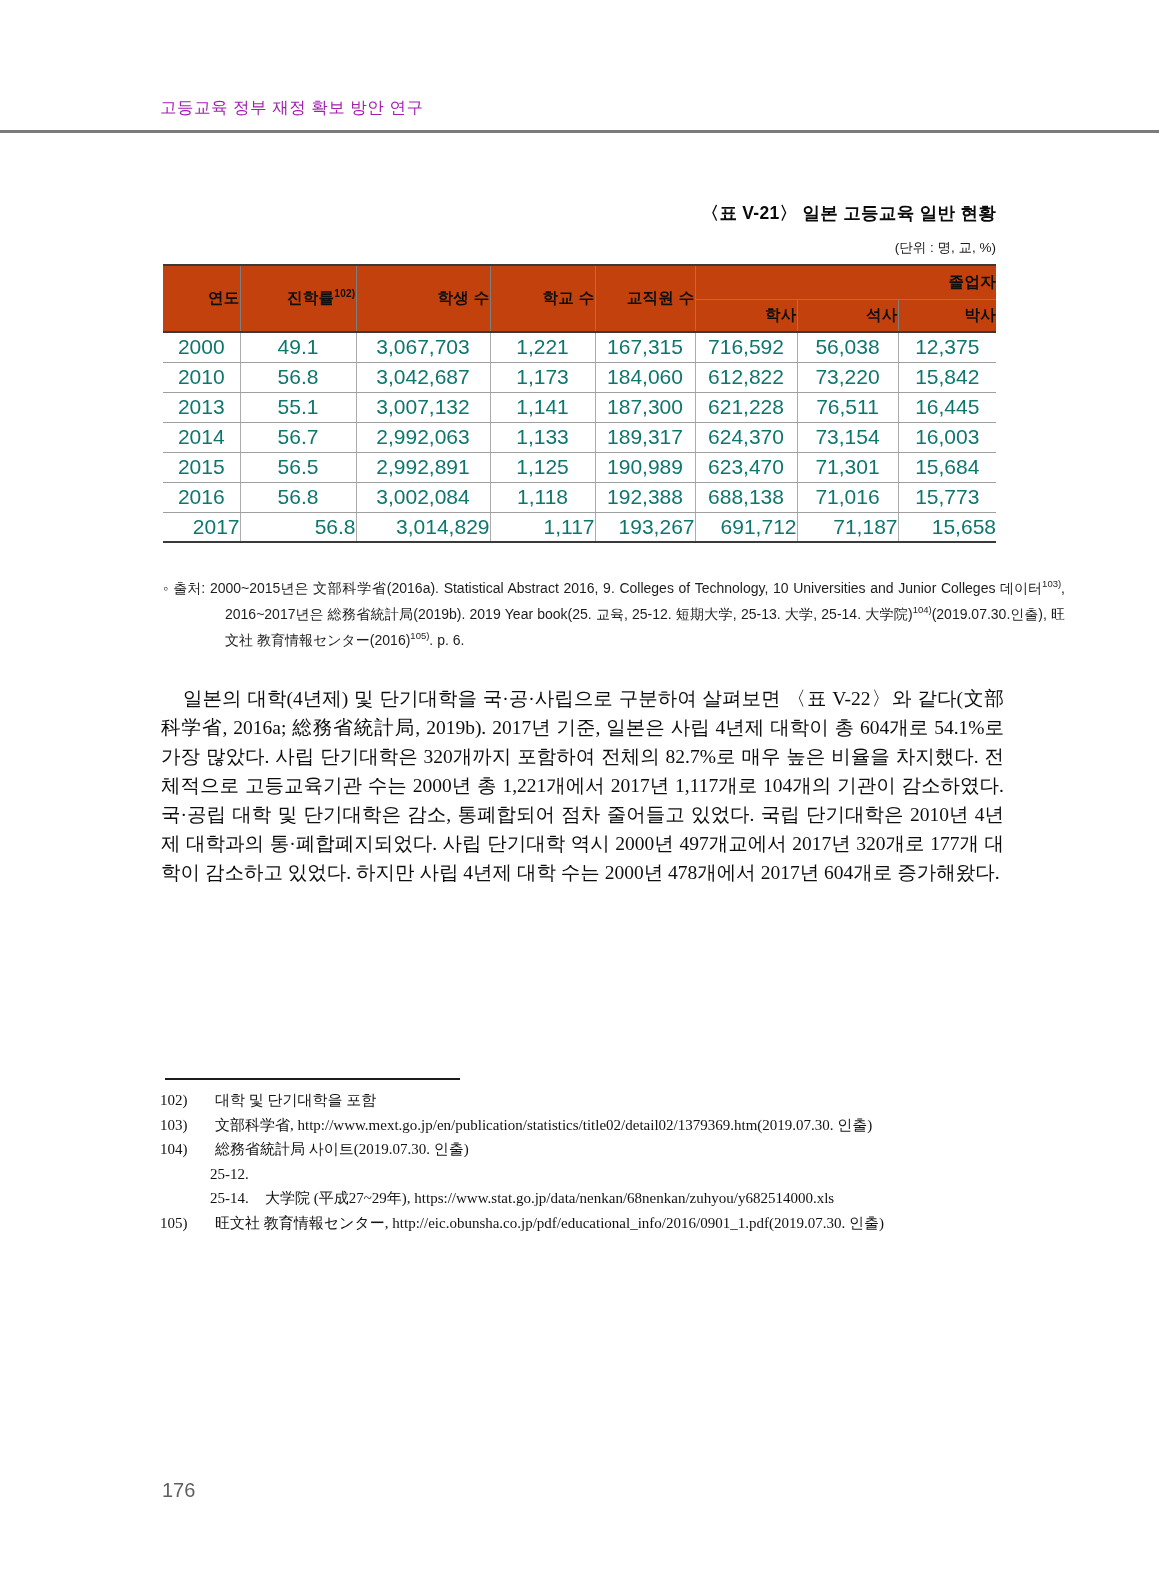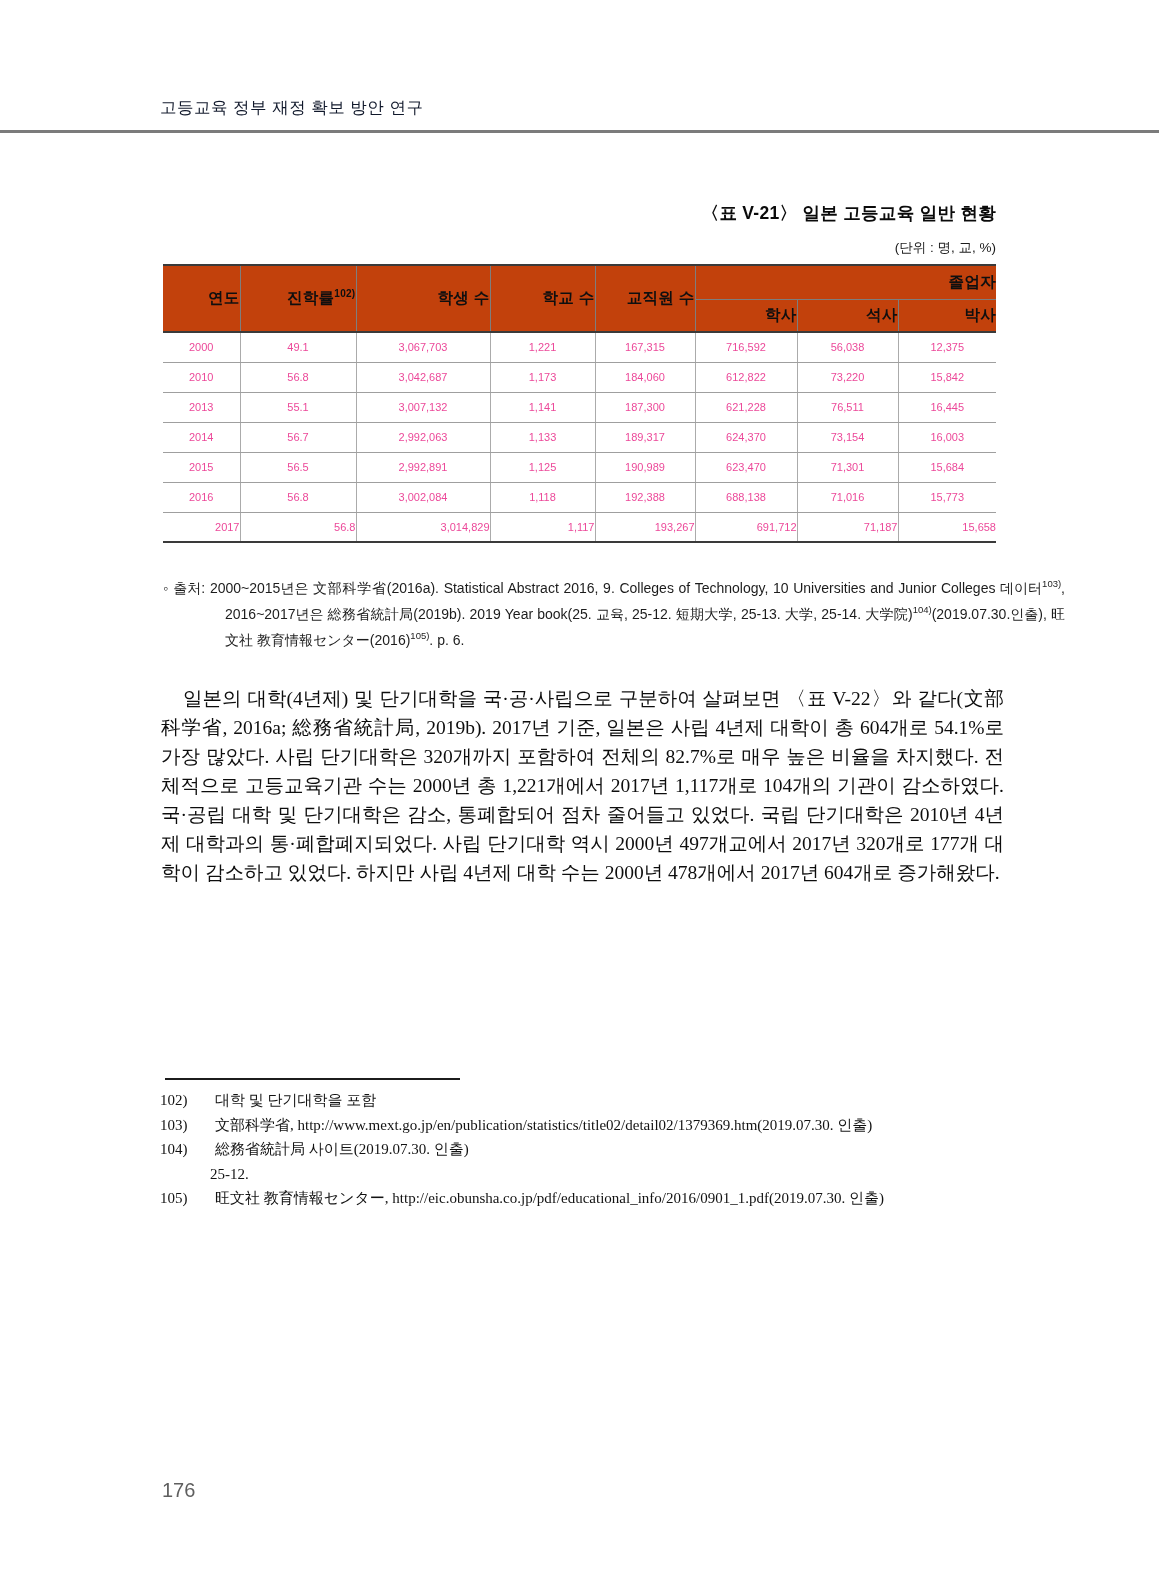--- a/index.html
+++ b/index.html
@@ -5,21 +5,21 @@
   html, body { margin: 0; padding: 0; }
   body {
     width: 1159px; height: 1571px;
     background: #ffffff;
     position: relative;
     font-family: "Liberation Sans", sans-serif;
     color: #111;
   }
   .running-head {
     position: absolute; left: 160px; top: 97px;
-    font-size: 16.5px; letter-spacing: 0.5px; color: #0f172a;
+    font-size: 16.5px; letter-spacing: 0.5px; color: #a21caf;
     font-family: "Liberation Sans", sans-serif;
   }
   .head-rule {
     position: absolute; left: 0; top: 130px;
     width: 1159px; height: 3px; background: #7b7b7b;
   }
   .tbl-caption {
     position: absolute; left: 163px; top: 201px; width: 833px;
     text-align: right; font-size: 17.5px; font-weight: bold; color: #0a0a0a;
     letter-spacing: 0.3px;
@@ -40,21 +40,21 @@
     border-right: 1px solid #7e7e7e;
     border-bottom: 2px solid #3a3a3a;
     text-align: right; vertical-align: middle; padding: 0;
     letter-spacing: 0.3px;
   }
   table.data thead th.grad-span { border-bottom: 1px solid #7e7e7e; }
   table.data th.last, table.data td.last { border-right: none; }
   table.data tbody tr { height: 30px; }
   table.data tbody td {
     text-align: center; vertical-align: middle;
-    font-size: 11px; color: #ec4899; padding: 0;
+    font-size: 21px; color: #0f766e; padding: 0;
     border-right: 1px solid #ababab;
     border-bottom: 1px solid #9f9f9f;
     background: #fff;
   }
   table.data tbody tr:last-child td { border-bottom: 2px solid #3a3a3a; text-align: right; }
   sup.hdr-sup { font-size: 10px; vertical-align: super; line-height: 0; font-weight: bold; }
   .source {
     position: absolute; left: 163px; top: 575px; width: 840px;
     font-size: 14px; line-height: 26px; color: #1c1c1c;
     text-align: justify;
@@ -216,20 +216,24 @@
       <span class="fn-num">103)</span>
       <span class="fn-text">文部科学省, http://www.mext.go.jp/en/publication/statistics/title02/detail02/1379369.htm(2019.07.30. 인출)</span>
     </div>
     <div class="fn">
       <span class="fn-num">104)</span>
       <span class="fn-text">総務省統計局 사이트(2019.07.30. 인출)</span>
     </div>
     <div class="fn-sub">
       <span class="fn-sub-label">25-12.</span>
     </div>
+    <div class="fn-sub">
+      <span class="fn-sub-label">25-14.</span>
+      <span class="fn-sub-text">大学院 (平成27~29年), https://www.stat.go.jp/data/nenkan/68nenkan/zuhyou/y682514000.xls</span>
+    </div>
     <div class="fn">
       <span class="fn-num">105)</span>
       <span class="fn-text">旺文社 教育情報センター, http://eic.obunsha.co.jp/pdf/educational_info/2016/0901_1.pdf(2019.07.30. 인출)</span>
     </div>
   </div>
 
   <div class="page-number">176</div>
 
 </div>
 

